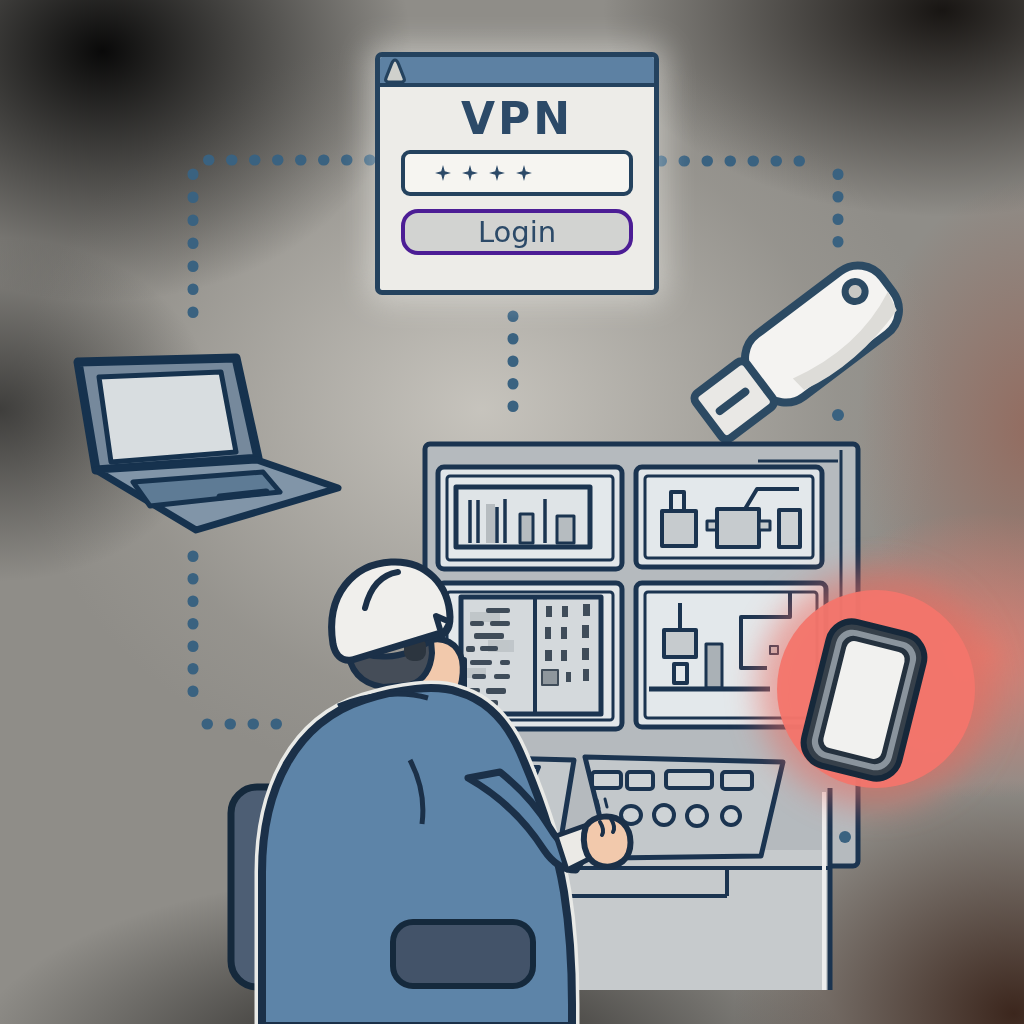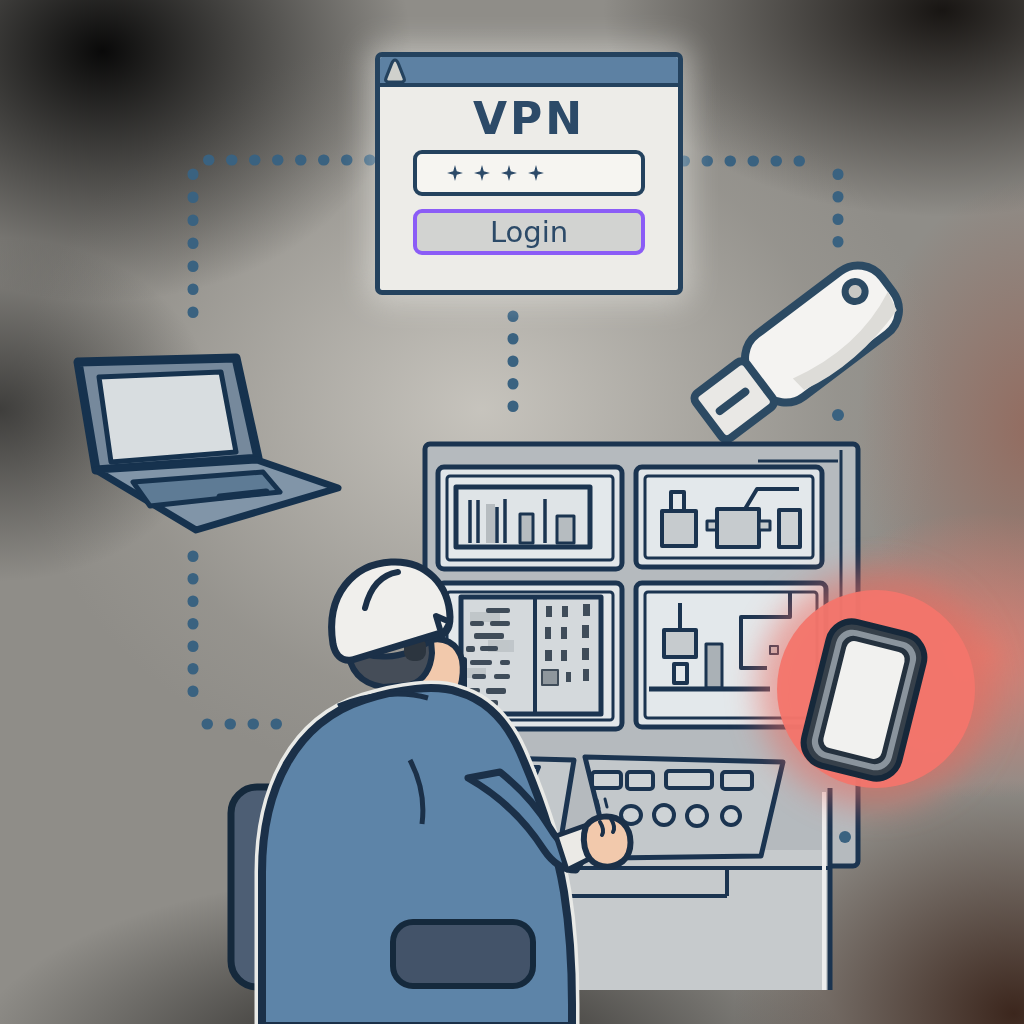--- a/index.html
+++ b/index.html
@@ -13,39 +13,39 @@
       radial-gradient(36% 30% at 99% 99%, rgba(48,24,14,0.88), rgba(48,24,14,0) 76%),
       radial-gradient(42% 34% at 10% 5%, rgba(4,4,4,0.96), rgba(4,4,4,0) 72%),
       radial-gradient(46% 28% at 92% 1%, rgba(14,11,9,0.92), rgba(14,11,9,0) 72%),
       radial-gradient(30% 24% at 0% 40%, rgba(10,10,10,0.60), rgba(10,10,10,0) 70%),
       radial-gradient(60% 26% at 40% 104%, rgba(12,11,10,0.85), rgba(12,11,10,0) 72%),
       radial-gradient(58% 48% at 47% 40%, rgba(208,205,198,0.85), rgba(170,167,160,0.25) 60%, rgba(170,167,160,0) 78%);
   }
   svg{position:absolute;left:0;top:0;}
   
   .vpn-window{
-    position:absolute;left:375px;top:52px;width:308px;height:243px;
+    position:absolute;left:375px;top:52px;width:284px;height:243px;
     background:#edece8;border:5px solid #24425e;border-radius:7px;
     box-sizing:border-box;box-shadow:0 0 30px 8px rgba(252,252,248,0.40);
     z-index:5;
   }
   .vpn-titlebar{height:26px;background:#5d81a3;border-bottom:4px solid #24425e;border-radius:2px 2px 0 0;}
   .vpn-title{display:block;text-align:center;margin-top:6px;font-size:44px;font-weight:600;
     letter-spacing:3px;color:#2c4a68;}
   .vpn-field{
     width:232px;height:46px;margin:6px auto 0;box-sizing:border-box;
     border:4px solid #24425e;border-radius:9px;background:#f6f5f1;
     display:flex;align-items:center;padding:0 12px;
   }
   .stars{display:flex;gap:11px;margin-left:18px;align-items:center;}
   .star{width:16px;height:16px;background:#2c4a68;
     clip-path:polygon(50% 0,61% 39%,100% 50%,61% 61%,50% 100%,39% 61%,0 50%,39% 39%);}
   .vpn-login{
     width:232px;height:46px;margin:13px auto 0;box-sizing:border-box;
-    border:4px solid #8b5cf6;border-radius:9px;background:#d2d3d1;
+    border:4px solid #4c1d95;border-radius:17px;background:#d2d3d1;
     display:flex;align-items:center;justify-content:center;
     font-size:29px;color:#2c4a68;cursor:pointer;
   }
 </style>
 </head>
 <body>
 
 <div id="stage">
 
 <svg width="1024" height="1024" viewBox="0 0 1024 1024">

